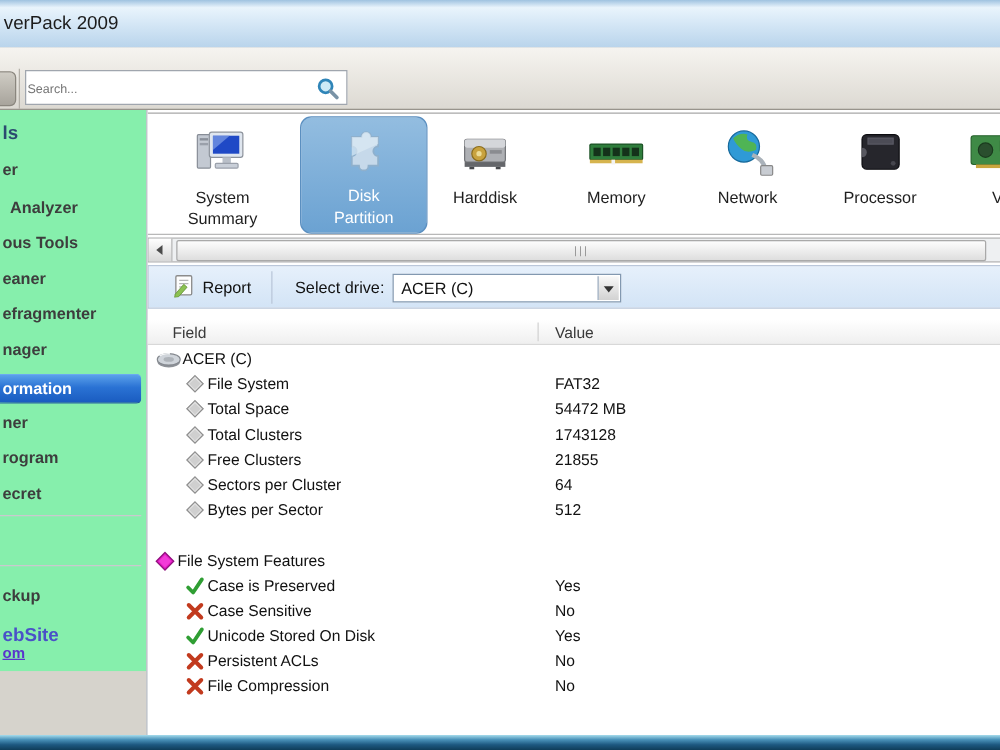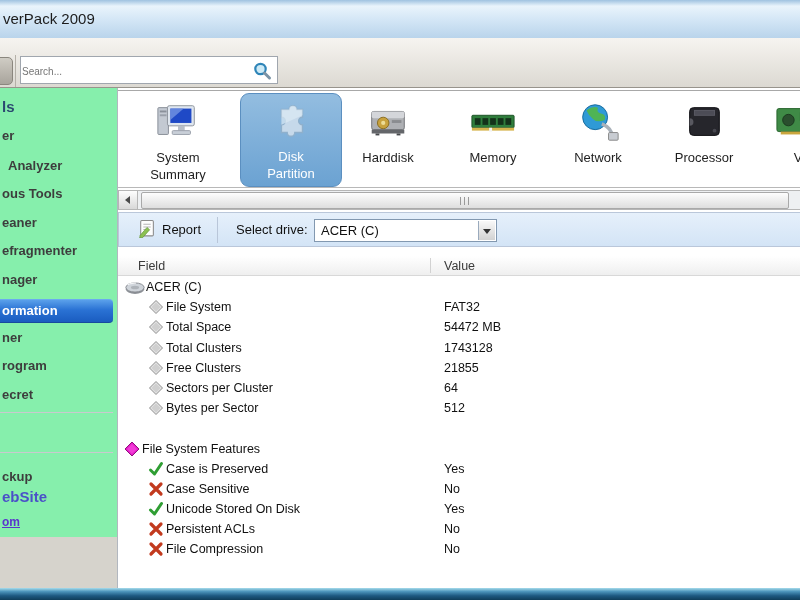--- a/index.html
+++ b/index.html
@@ -124,21 +124,21 @@
       <div class="sb-item" style="top: 70px; left: 8px;">Analyzer</div>
       <div class="sb-item" style="top: 98px;">ous Tools</div>
       <div class="sb-item" style="top: 127px;">eaner</div>
       <div class="sb-item" style="top: 155px;">efragmenter</div>
       <div class="sb-item" style="top: 184px;">nager</div>
       <div class="sb-item selected" style="top: 211px;">ormation</div>
       <div class="sb-item" style="top: 242px;">ner</div>
       <div class="sb-item" style="top: 270px;">rogram</div>
       <div class="sb-item" style="top: 299px;">ecret</div>
       <div class="sb-item" style="top: 334px; margin-top: 47px;">ckup</div>
-      <div class="sb-item header2" style="top: 400px; text-align: right;">ebSite</div>
+      <div class="sb-item header2" style="top: 412px; text-align: right;">ebSite</div>
       <div class="sb-item link" style="top: 427px; text-align: center;">om</div>
       <div class="sb-sep" style="top: 324px;"></div>
       <div class="sb-sep" style="top: 364px;"></div>
     </div>
   <div class="bottom-left"></div>
 
   <div id="main">
 
     <div class="icon-panel" id="icon-panel">
         <div class="cat selected" style="left: 122px;">

